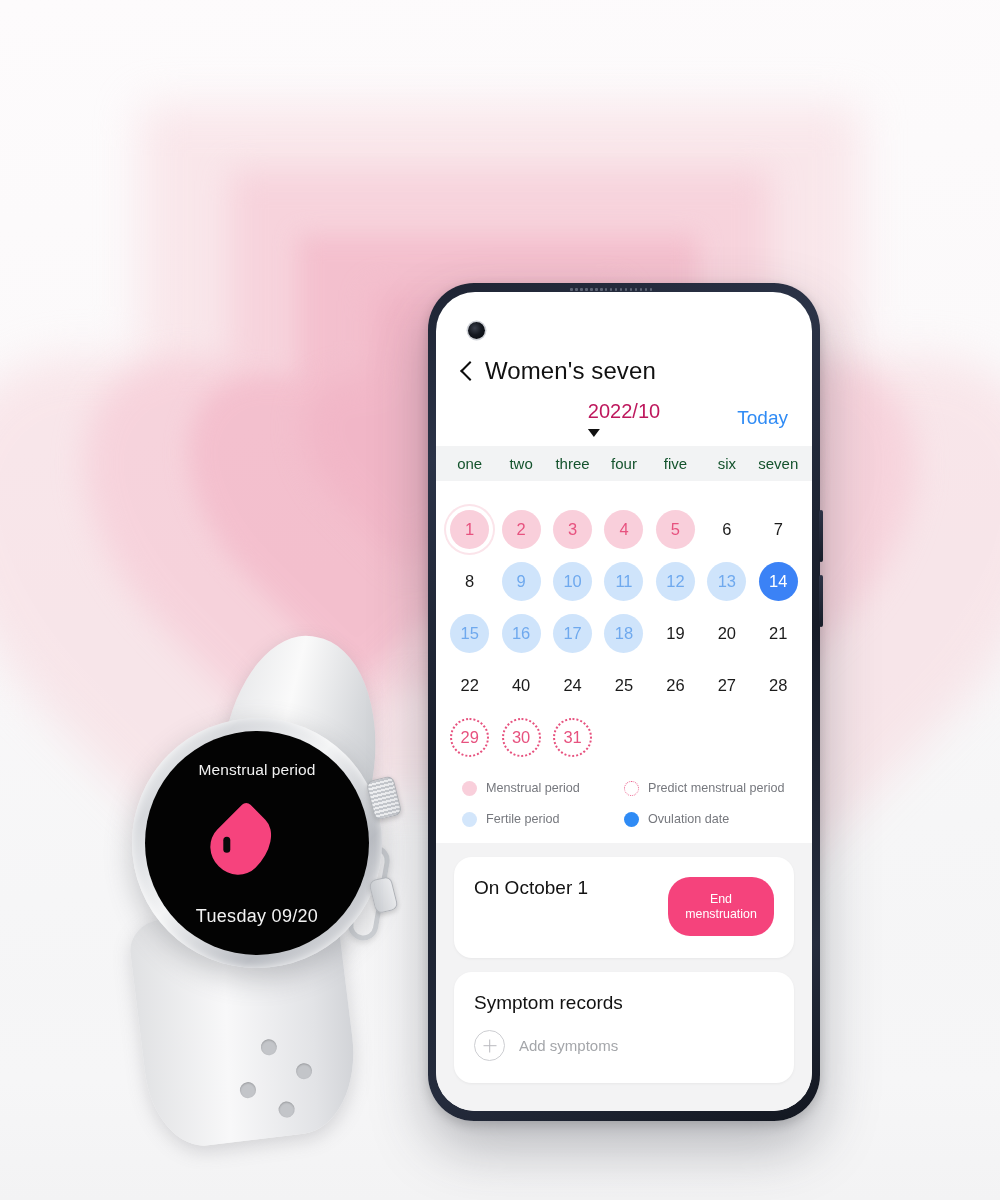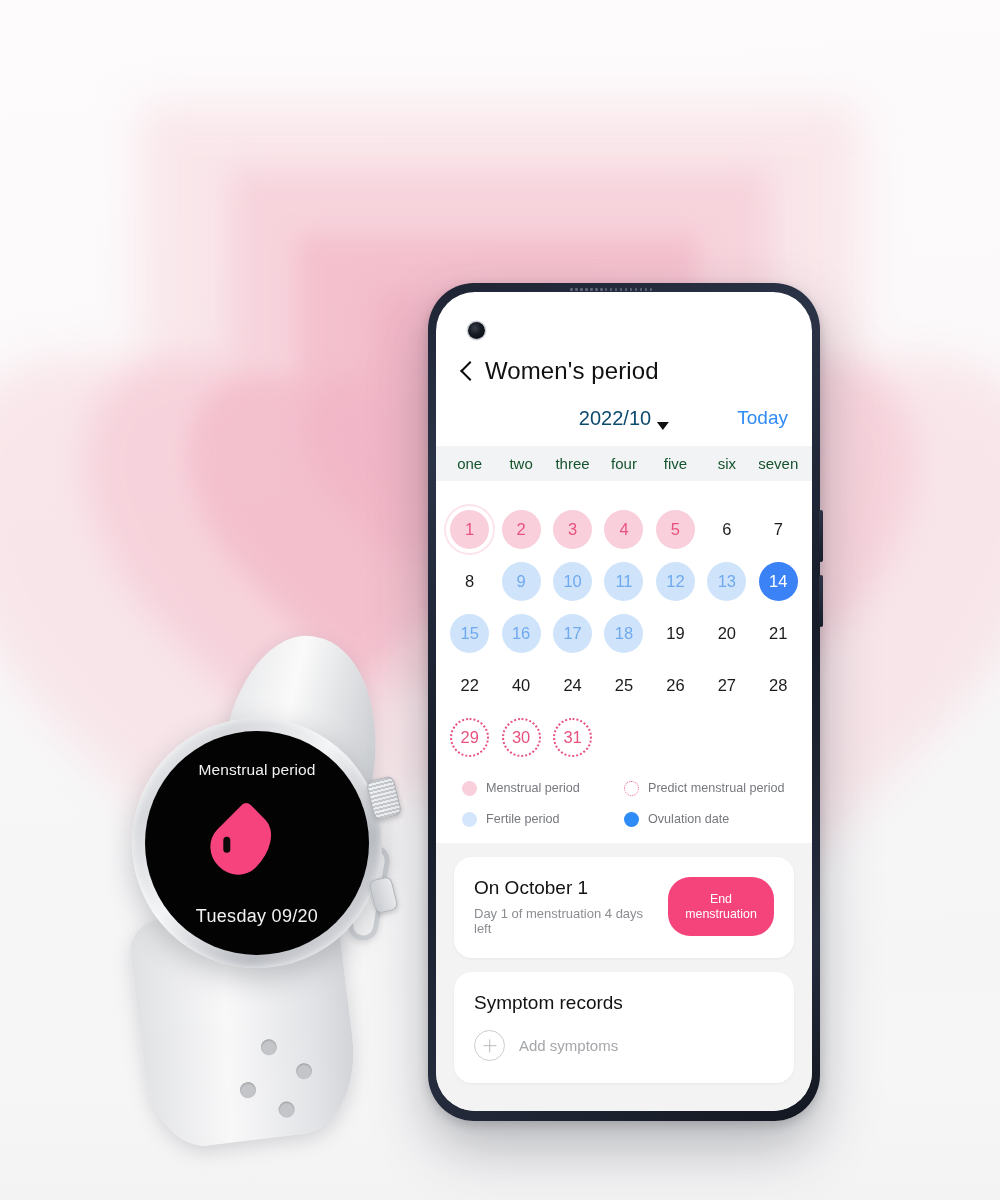--- a/index.html
+++ b/index.html
@@ -285,24 +285,25 @@
     align-items: center;
     height: 56px;
     padding: 0 24px 0 0;
     position: relative;
   }
   .month-label {
     position: absolute;
     left: 50%;
     transform: translateX(-50%);
     display: flex;
-    align-items: flex-end;
+    align-items: flex-start;
     gap: 6px;
     font-size: 20px;
-    color: #0c4a6e;
+    color: #be185d;
+    flex-direction: column;
   }
   .caret-down {
     width: 0; height: 0;
     border-left: 6px solid transparent;
     border-right: 6px solid transparent;
     border-top: 8px solid #111;
   }
   .today-link {
     margin-left: auto;
     color: #2f8bf5;
@@ -487,21 +488,21 @@
         <div class="grille-dot"></div>
     </div>
     <div class="side-btn vol-up"></div>
     <div class="side-btn vol-down"></div>
 
     <div id="screen">
       <div class="camera"></div>
 
       <div class="app-header">
         <div class="back-chevron"></div>
-        <div class="app-title">Women's period</div>
+        <div class="app-title">Women's seven</div>
       </div>
 
       <div class="month-row">
         <div class="month-label">
           <span>2022/10</span>
           <span class="caret-down"></span>
         </div>
         <div class="today-link">Today</div>
       </div>
 
@@ -629,21 +630,20 @@
             <span>Ovulation date</span>
           </div>
         </div>
 
       <div class="cards-area">
 
         <div class="card">
           <div class="card-row">
             <div>
               <div class="card-title">On October 1</div>
-              <div class="card-sub">Day 1 of menstruation 4 days left</div>
             </div>
             <button class="end-btn">End menstruation</button>
           </div>
         </div>
 
         <div class="card card-symptoms">
           <div class="card-title">Symptom records</div>
           <div class="add-row">
             <div class="plus-circle"></div>
             <div class="add-label">Add symptoms</div>

